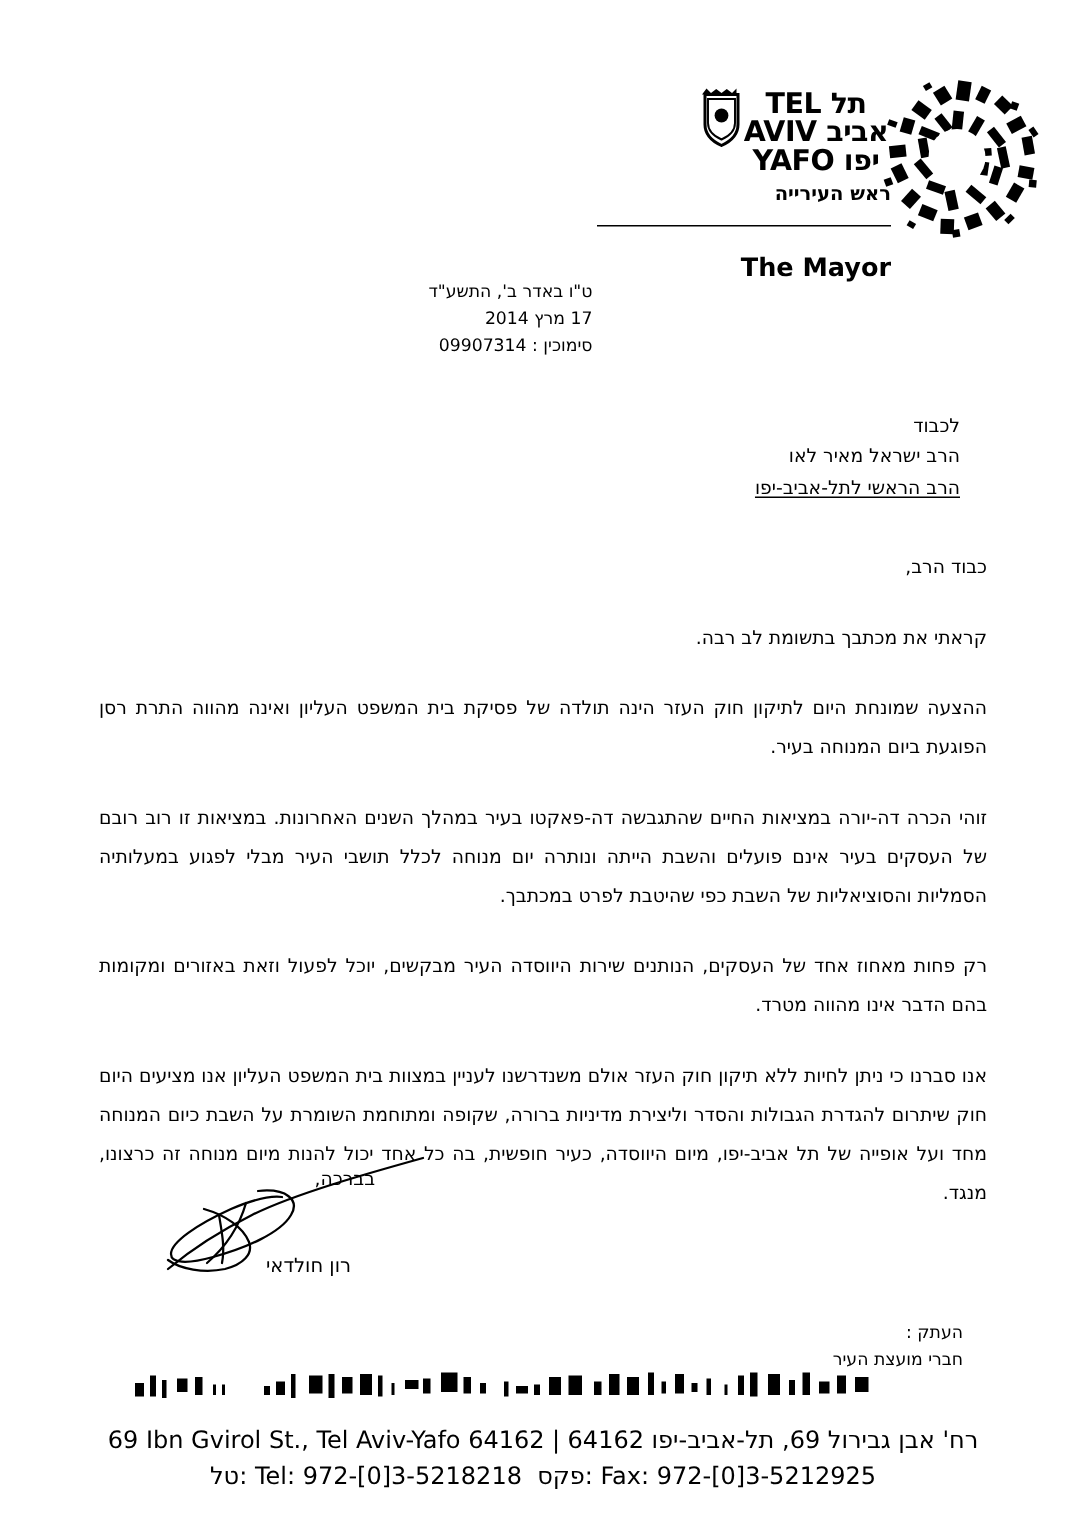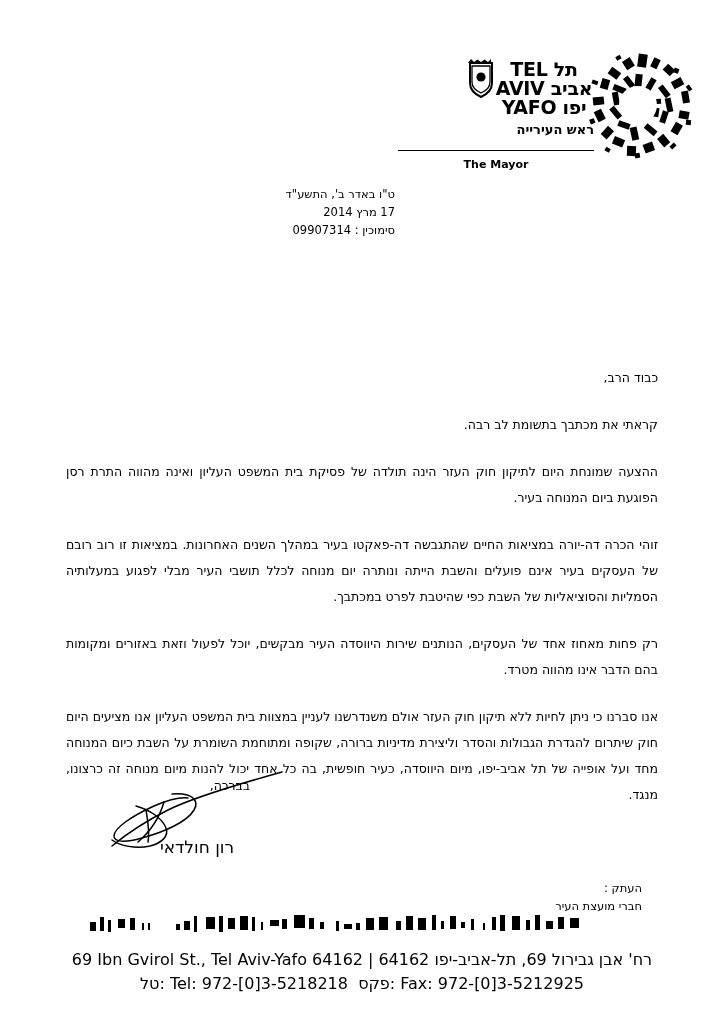--- a/index.html
+++ b/index.html
@@ -69,25 +69,25 @@
     direction: rtl;
     font-size: 13px;
     font-weight: 700;
     color: #000;
     padding-bottom: 13px;
     border-bottom: 1.6px solid #000;
     display: block;
   }
   .lh-sub-en {
     display: block;
-    margin-top: 7px;
-    font-size: 11px;
+    margin-top: 18px;
+    font-size: 17px;
     font-weight: 700;
     color: #000;
-    text-align: center;
+    text-align: right;
   }
 
   
   .date-block {
     position: absolute;
     top: 186px;
     right: 329px;
     text-align: right;
     direction: rtl;
     font-size: 11.5px;
@@ -156,21 +156,21 @@
     right: 0;
     direction: rtl;
     font-size: 12.5px;
     color: #000;
   }
   .sig-name {
     position: absolute;
     top: 67px;
     right: 16px;
     direction: rtl;
-    font-size: 17px;
+    font-size: 13px;
     color: #000;
     white-space: nowrap;
   }
   .sig-mark {
     position: absolute;
     top: -4px;
     right: -36px;
     width: 210px;
     height: 92px;
     pointer-events: none;
@@ -297,20 +297,25 @@
       <span class="lh-sub-en">The Mayor</span>
     </div>
   </div>
 
   <div class="date-block">
     <div>ט"ו באדר ב', התשע"ד</div>
     <div>17 מרץ 2014</div>
     <div>סימוכין : 09907314</div>
   </div>
 
+  <div class="addressee">
+    <div>לכבוד</div>
+    <div>הרב ישראל מאיר לאו</div>
+    <div class="underlined">הרב הראשי לתל-אביב-יפו</div>
+  </div>
 
   <div class="greeting">כבוד הרב,</div>
 
   <div class="body-text">
     <p>קראתי את מכתבך בתשומת לב רבה.</p>
     <p>ההצעה שמונחת היום לתיקון חוק העזר הינה תולדה של פסיקת בית המשפט העליון ואינה מהווה התרת רסן הפוגעת ביום המנוחה בעיר.</p>
     <p>זוהי הכרה דה-יורה במציאות החיים שהתגבשה דה-פאקטו בעיר במהלך השנים האחרונות. במציאות זו רוב רובם של העסקים בעיר אינם פועלים והשבת הייתה ונותרה יום מנוחה לכלל תושבי העיר מבלי לפגוע במעלותיה הסמליות והסוציאליות של השבת כפי שהיטבת לפרט במכתבך.</p>
     <p>רק פחות מאחוז אחד של העסקים, הנותנים שירות היווסדה העיר מבקשים, יוכל לפעול וזאת באזורים ומקומות בהם הדבר אינו מהווה מטרד.</p>
     <p>אנו סברנו כי ניתן לחיות ללא תיקון חוק העזר אולם משנדרשנו לעניין במצוות בית המשפט העליון אנו מציעים היום חוק שיתרום להגדרת הגבולות והסדר וליצירת מדיניות ברורה, שקופה ומתוחמת השומרת על השבת כיום המנוחה מחד ועל אופייה של תל אביב-יפו, מיום היווסדה, כעיר חופשית, בה כל אחד יכול להנות מיום מנוחה זה כרצונו, מנגד.</p>
   </div>

